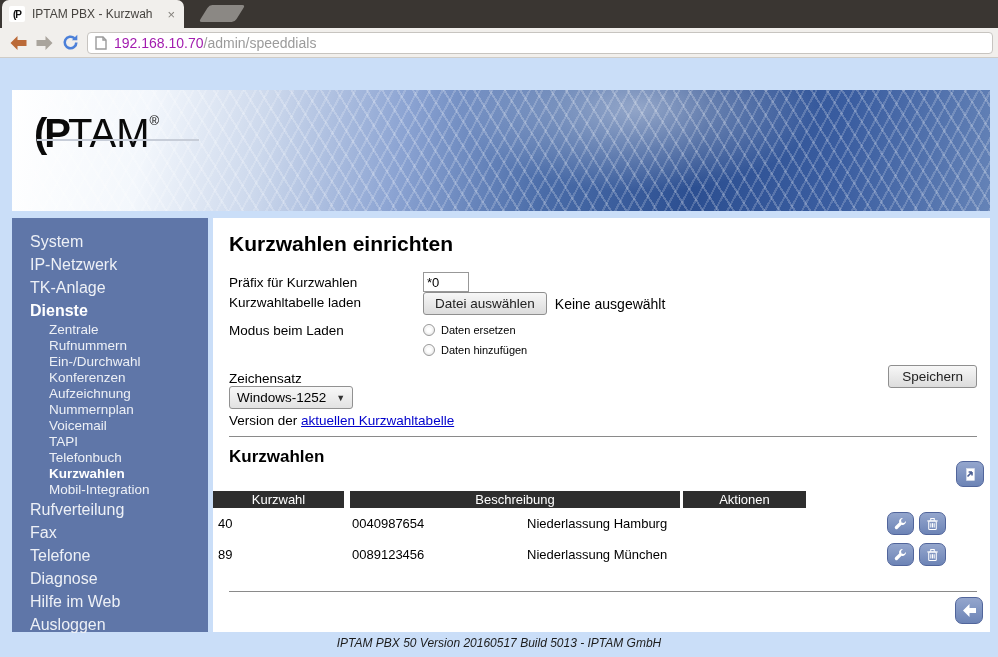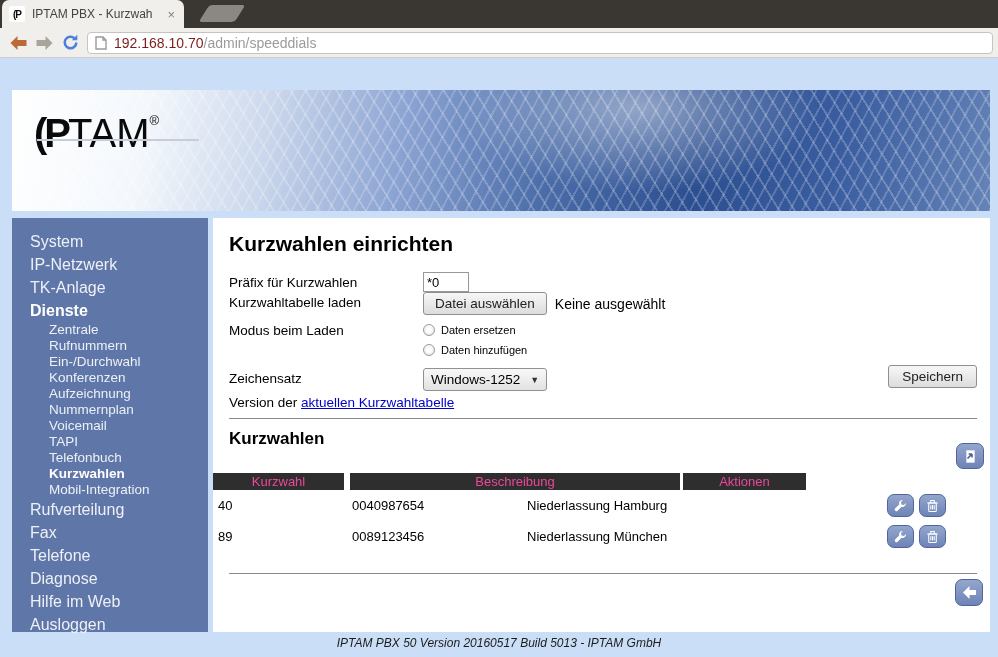--- a/index.html
+++ b/index.html
@@ -29,21 +29,21 @@
     position:absolute; left:0; top:28px; width:998px; height:30px;
     background:#f1efec; border-bottom:1px solid #cfccc7;
     display:flex; align-items:center; padding:0 5px;
   }
   .nav-ico { width:24px; height:20px; display:flex; align-items:center; justify-content:center; margin:0 1px; flex:0 0 auto; }
   .urlbox {
     flex:1; height:22px; margin-left:4px; background:#fff;
     border:1px solid #c7c4c0; border-radius:4px;
     display:flex; align-items:center; padding:0 7px; font-size:14px;
   }
-  .url-domain { color:#7f1d1d; margin-left:7px; }
+  .url-domain { color:#a21caf; margin-left:7px; }
   .url-path { color:#9b9b9b; }
 
   
   .banner {
     position:absolute; left:12px; top:90px; width:978px; height:121px;
     background:
       repeating-linear-gradient(58deg, rgba(255,255,255,0.22) 0 2px, rgba(255,255,255,0) 2px 13px),
       repeating-linear-gradient(-62deg, rgba(255,255,255,0.18) 0 2px, rgba(255,255,255,0) 2px 11px),
       radial-gradient(ellipse 300px 140px at 64% 15%, rgba(255,255,255,0.45), rgba(255,255,255,0) 60%),
       linear-gradient(100deg, #ffffff 0%, #f3f7fc 14%, #ccd8ec 26%, #8ba3d2 40%, #4a6ca8 55%, #2c4f91 70%, #3a5da0 84%, #6583b7 100%);
@@ -63,21 +63,21 @@
 
   
   .content { position:absolute; left:213px; top:218px; width:777px; height:414px;
     background:#ffffff; padding:14px 13px 0 16px; font-size:13px; color:#000; }
   .content h1 { font-size:21px; margin:0 0 16px 0; font-weight:bold; }
   .form-row { display:flex; align-items:flex-start; }
   .form-label { width:194px; flex:0 0 auto; padding-top:3px; font-size:13.5px; }
   .row-prefix { }
   .row-upload { margin-bottom:5px; }
   .row-mode { margin-bottom:8px; }
-  .row-charset { margin-bottom:4px; }
+  .row-charset { margin-bottom:4px;flex-direction:column; }
   .txt-input { width:46px; height:20px; border:1px solid #989898; font-size:13px; padding:0 3px;
     font-family:"Liberation Sans", sans-serif; }
   .gray-btn {
     font-family:"Liberation Sans", sans-serif; font-size:13.5px; color:#222;
     background:linear-gradient(#f7f7f7,#e7e7e7 60%,#dcdcdc); border:1px solid #8f8f8f;
     border-radius:3px; padding:3px 11px; cursor:pointer;
   }
   .file-status { margin-left:8px; padding-top:4px; font-size:14px; }
   .radio-line { display:flex; align-items:center; height:20px; }
   .radio {
@@ -104,21 +104,21 @@
     display:flex; align-items:center; justify-content:center; cursor:pointer;
   }
   .add-btn { position:absolute; right:-7px; top:14px; width:28px; height:26px; }
 
   .sd-table { margin:24px 0 0 -16px; width:777px; }
   .t-row { display:flex; }
   .t-head { height:17px; }
   .t-cell { flex:0 0 auto; }
   .c1 { width:131px; } .c2 { width:172px; } .c3 { width:330px; } .c4 { width:123px; }
   .gap { width:3px; flex:0 0 auto; }
-  .t-head .t-cell { background:#2e2e2e; color:#ec4899; font-size:13px; text-align:center; line-height:17px; }
+  .t-head .t-cell { background:#2e2e2e; color:#ffffff; font-size:13px; text-align:center; line-height:17px; }
   .t-body .t-row { height:31px; align-items:center; }
   .t-body .t-cell { font-size:13px; padding-left:5px; }
   .actions { display:flex; justify-content:center; gap:5px; padding-left:0 !important; }
   .act-btn { width:27px; height:23px; }
 
   .back-row { position:relative; height:60px; }
   .back-btn { position:absolute; right:-6px; top:5px; width:28px; height:27px; }
 
   .footer { position:absolute; left:0; top:636px; width:998px; text-align:center;
     font-size:12px; font-style:italic; color:#1c1c1c; }

